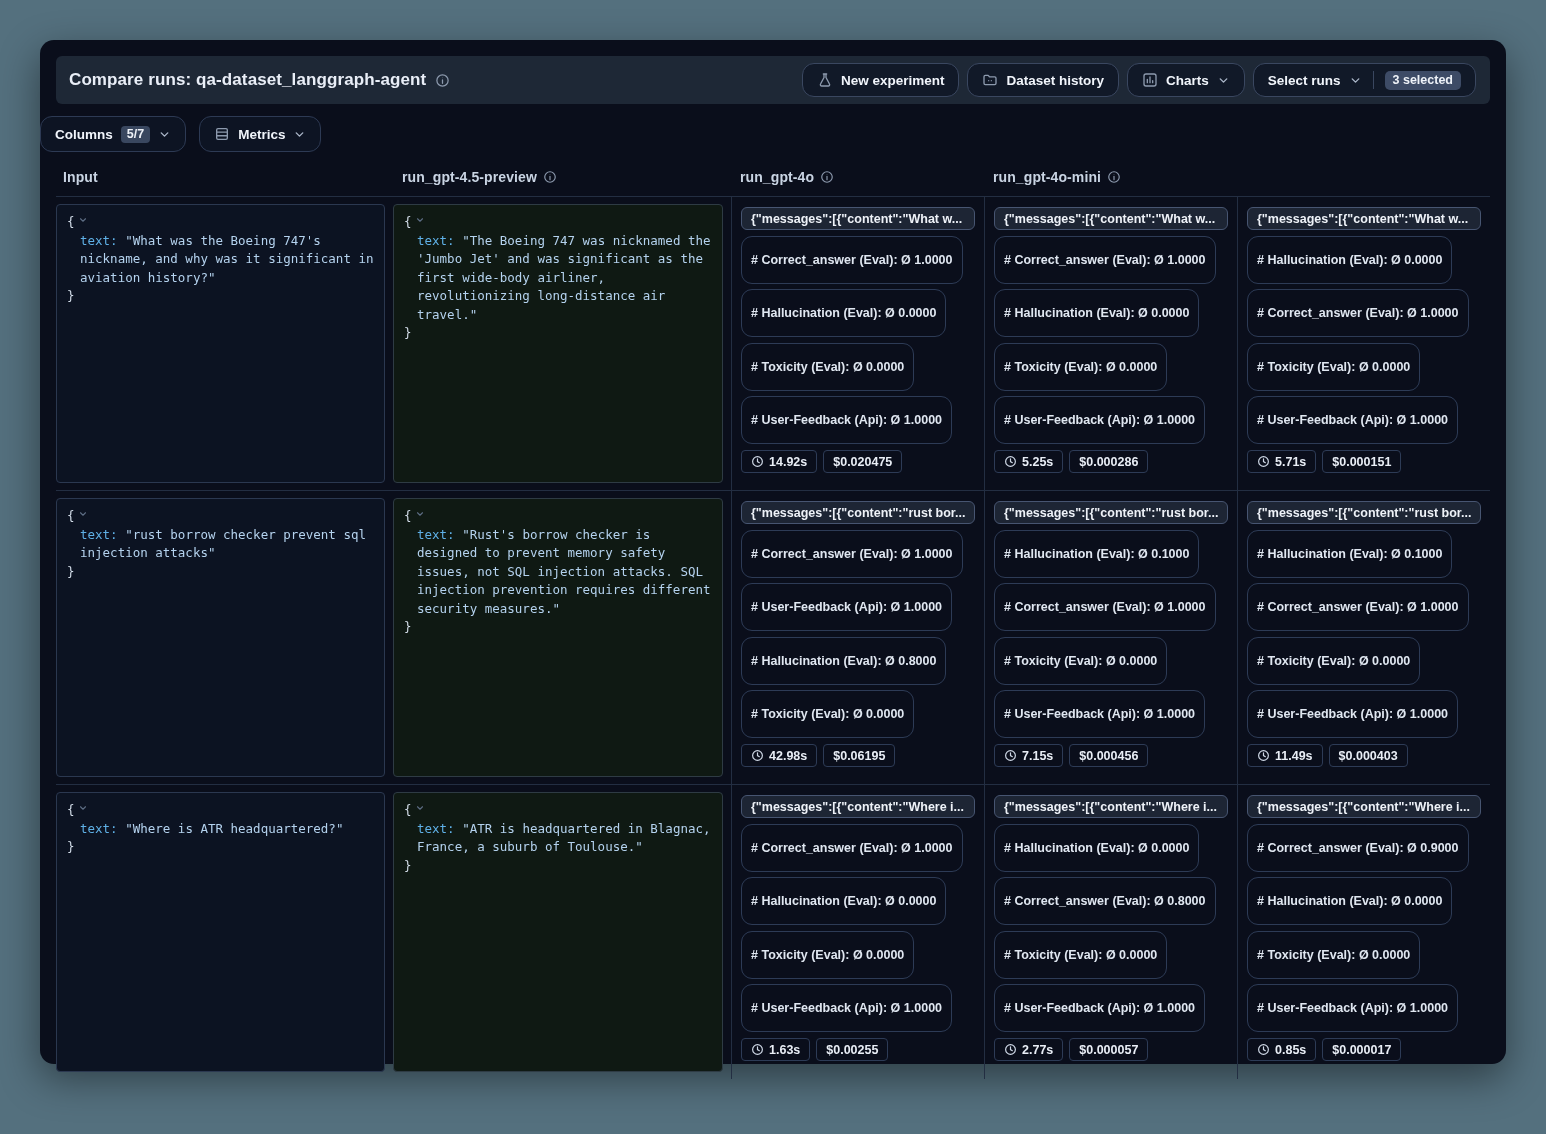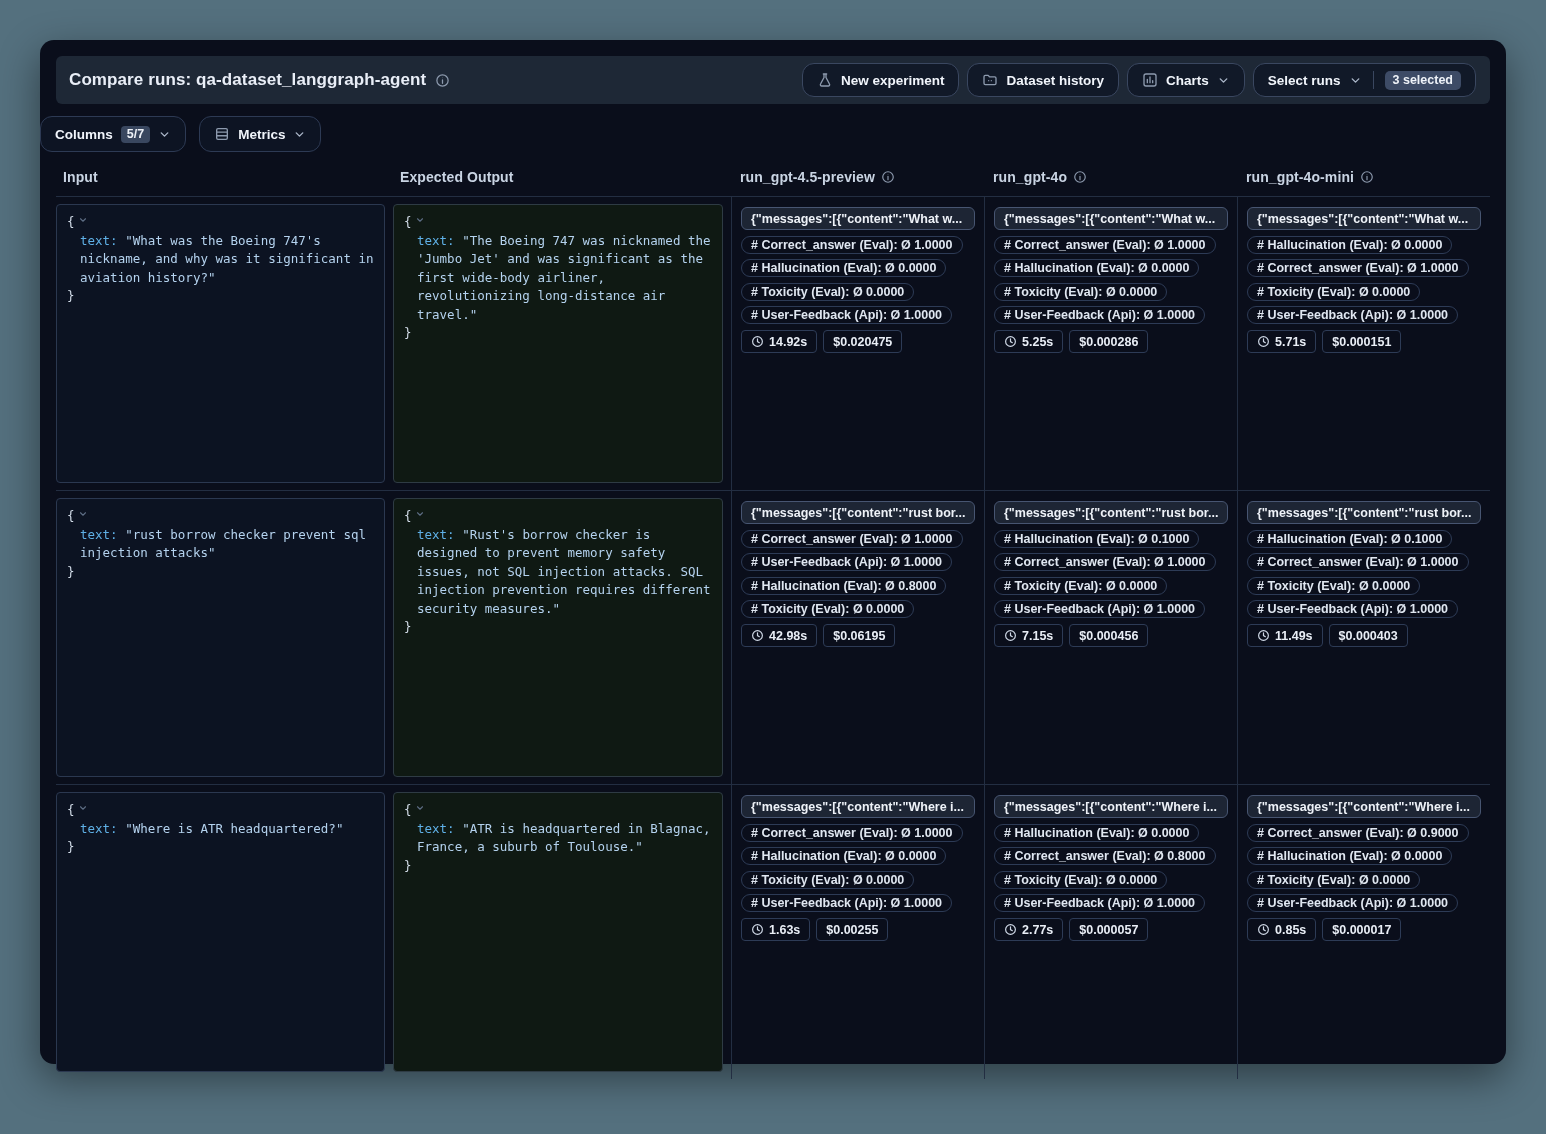--- a/index.html
+++ b/index.html
@@ -81,21 +81,21 @@
   .run-cell {
     border-left:1px solid #232e42; padding:10px 9px 0 9px;
     display:flex; flex-direction:column; align-items:flex-start; gap:5.5px;
   }
   .msg-chip {
     width:100%; background:#1d2534; border:1px solid #475571; border-radius:6px;
     padding:3.5px 9px; color:#eef2f8; font-size:12.5px; font-weight:600;
     white-space:nowrap; overflow:hidden; cursor:pointer;
   }
   .fb-chip {
-    border:1px solid #2d3b56; border-radius:11px; padding:1px 9px;
+    border:1px solid #2d3b56; border-radius:11px; padding:16px 9px;
     color:#e0e7f1; font-size:12.5px; font-weight:600; white-space:nowrap; cursor:pointer;
   }
   .foot { display:flex; gap:6px; margin-top:0.5px; }
   .stat-chip {
     display:inline-flex; align-items:center; gap:5px;
     border:1px solid #2d3b56; border-radius:4px; padding:3.5px 9px;
     color:#e9eef6; font-size:12.5px; font-weight:700; white-space:nowrap;
   }
   .stat-chip svg { width:13px; height:13px; color:#cfd8e6; }
 </style>
@@ -186,23 +186,20 @@
               <path d="M6 9l6 6 6-6"></path>
             </svg>
           </span>
       </button>
     </div>
 
     <div class="grid-header" id="grid-header">
         <div class="gh-cell">
           <span class="gh-label">Input</span>
         </div>
-        <div class="gh-cell">
-          <span class="gh-label">Expected Output</span>
-        </div>
         <div class="gh-cell run-col">
           <span class="gh-label">run_gpt-4.5-preview</span>
           <span class="iicon">
             <svg viewBox="0 0 24 24" fill="none" stroke="currentColor" stroke-width="2" stroke-linecap="round">
               <circle cx="12" cy="12" r="9"></circle>
               <line x1="12" y1="11" x2="12" y2="16.5"></line>
               <circle cx="12" cy="7.6" r="0.6" fill="currentColor" stroke="none"></circle>
             </svg>
           </span>
         </div>

